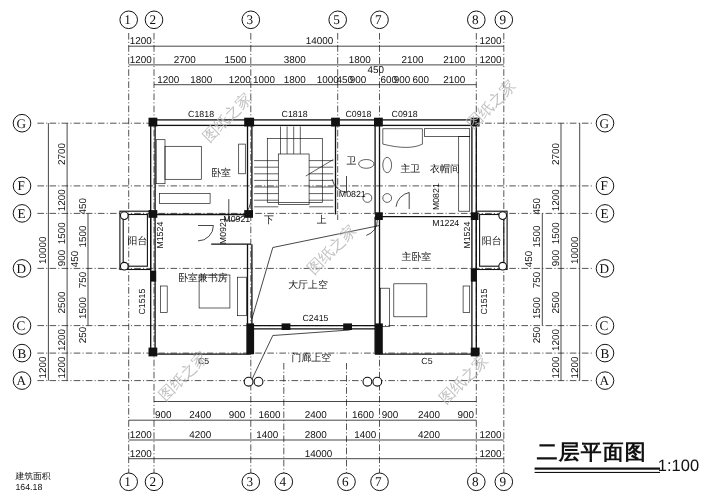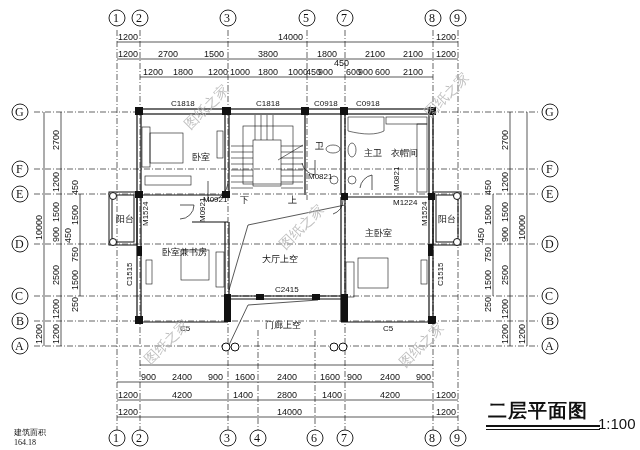--- a/index.html
+++ b/index.html
@@ -8,21 +8,21 @@
   .t{font-family:"Liberation Sans","DejaVu Sans",sans-serif;fill:#111;}
   .dim{font-size:9px;}
   .room{font-size:9px;font-family:"DejaVu Sans",sans-serif;}
   .code{font-size:8px;}
   .axis-label{font-size:12px;font-family:"Liberation Serif",serif;}
   .title-block{position:absolute;left:484px;top:398px;width:156px;height:40px;}
   .title-main{position:absolute;left:4px;top:0;font-size:19px;font-weight:bold;font-family:"DejaVu Sans",sans-serif;color:#111;letter-spacing:1px;}
   .title-line1{position:absolute;left:2px;top:27px;width:114px;height:2px;background:#111;}
   .title-line2{position:absolute;left:2px;top:31px;width:114px;height:1px;background:#111;}
   .title-scale{position:absolute;left:114px;top:17px;font-size:15px;font-family:Liberation Sans, sans-serif;color:#111;}
-  .area-block{position:absolute;left:14px;top:428px;font-size:8px;font-family:Liberation Serif, serif;color:#111;line-height:10px;}
+  .area-block{position:absolute;left:14px;top:428px;font-size:8px;font-family:Liberation Sans, sans-serif;color:#111;line-height:10px;}
   .wm{font-size:14px;fill:#b7b7b7;font-family:"DejaVu Sans",sans-serif;opacity:.85;}
 </style>
 </head>
 <body>
 
 <svg id="plan" viewBox="0 0 640 450" xmlns="http://www.w3.org/2000/svg">
 
   <g stroke="#222" stroke-width="0.7" stroke-dasharray="6 2 1 2">
     <line x1="117" y1="30" x2="117" y2="430"></line>
     <line x1="140" y1="30" x2="140" y2="430"></line>

